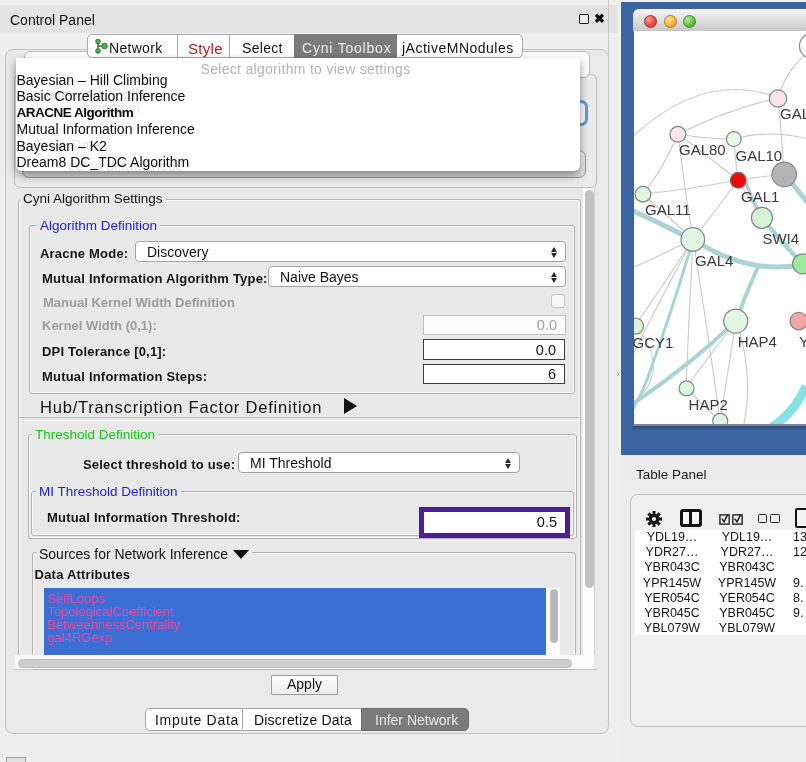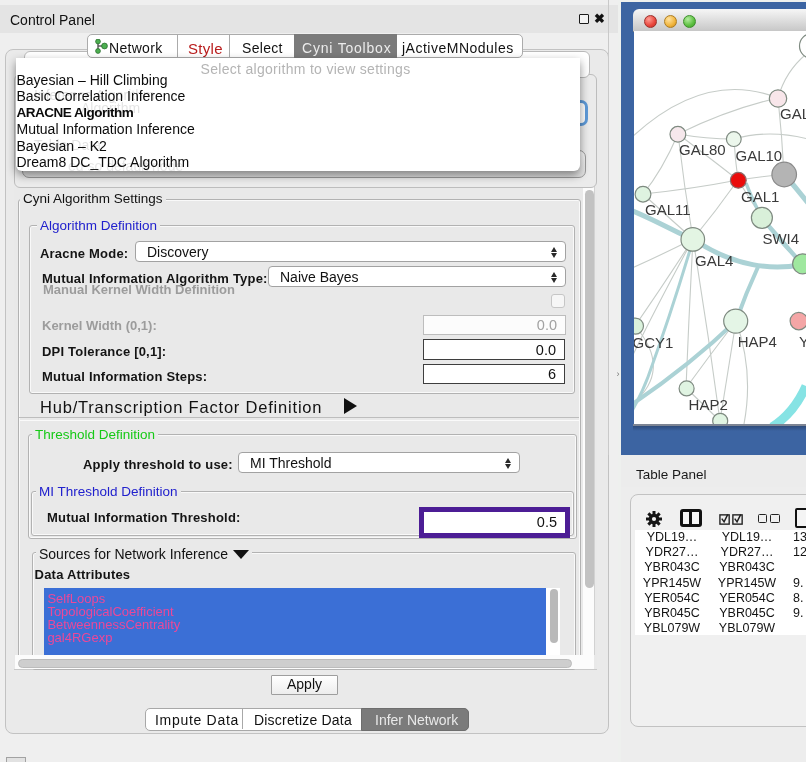--- a/index.html
+++ b/index.html
@@ -47,40 +47,40 @@
 
 <div class="abs lbl" style="left:42px;top:271px;">Mutual Information Algorithm Type:</div>
 <div class="abs combo" style="left:268px;top:266px;width:296px;height:19px;">
     <span class="txt">Naive Bayes</span>
     <span class="arrows">
       <span class="tri-u"></span>
       <span class="tri-d"></span>
     </span>
   </div>
 
-<div class="abs glbl" style="left:43px;top:282px;">Manual Kernel Width Definition</div>
+<div class="abs glbl" style="left:43px;top:295px;">Manual Kernel Width Definition</div>
 <div class="abs" style="left:551px;top:294px;width:12px;height:12px;background:#f6f6f6;border:1px solid #c6c6c6;border-radius:3px;"></div>
 
 <div class="abs glbl" style="left:42px;top:317.5px;">Kernel Width (0,1):</div>
 <div class="abs field" style="left:423px;top:314.5px;width:133px;height:17.5px;background:#fcfcfc;border:1px solid #bdbdbd;color:#a2a2a2;padding:1px 8px 0 0;">0.0</div>
 
 <div class="abs lbl" style="left:42px;top:344px;">DPI Tolerance [0,1]:</div>
 <div class="abs field" style="left:423px;top:339px;width:132px;height:17px;border:1.5px solid #3e3e3e;padding:1.5px 8px 0 0;">0.0</div>
 
 <div class="abs lbl" style="left:42px;top:368.5px;">Mutual Information Steps:</div>
 <div class="abs field" style="left:423px;top:363.5px;width:132px;height:17px;border:1.5px solid #3e3e3e;padding:1.5px 8px 0 0;">6</div>
 
 <div class="abs" style="left:40px;top:398px;font-size:16.5px;letter-spacing:0.8px;color:#111;">Hub/Transcription Factor Definition</div>
 <div class="abs" style="left:344px;top:398px;width:0;height:0;border-top:8px solid transparent;border-bottom:8px solid transparent;border-left:13px solid #111;"></div>
 <div class="abs" style="left:19px;top:417px;width:560px;height:2px;border-top:1px solid #bdbdbd;border-bottom:1px solid #fafafa;"></div>
 
 <div class="abs group" style="left:28px;top:434px;width:547px;height:103px;"></div>
 <div class="abs gtitle" style="left:32px;top:427.5px;color:#16c916;">Threshold Definition</div>
 
-<div class="abs lbl" style="left:83px;top:457px;">Apply threshold to use:</div>
+<div class="abs lbl" style="left:83px;top:457px;">Select threshold to use:</div>
 <div class="abs combo" style="left:238px;top:452px;width:280px;height:19px;">
     <span class="txt">MI Threshold</span>
     <span class="arrows">
       <span class="tri-u"></span>
       <span class="tri-d"></span>
     </span>
   </div>
 
 <div class="abs group" style="left:31px;top:491px;width:541px;height:43px;"></div>
 <div class="abs gtitle" style="left:36px;top:484.5px;color:#2121cd;">MI Threshold Definition</div>

